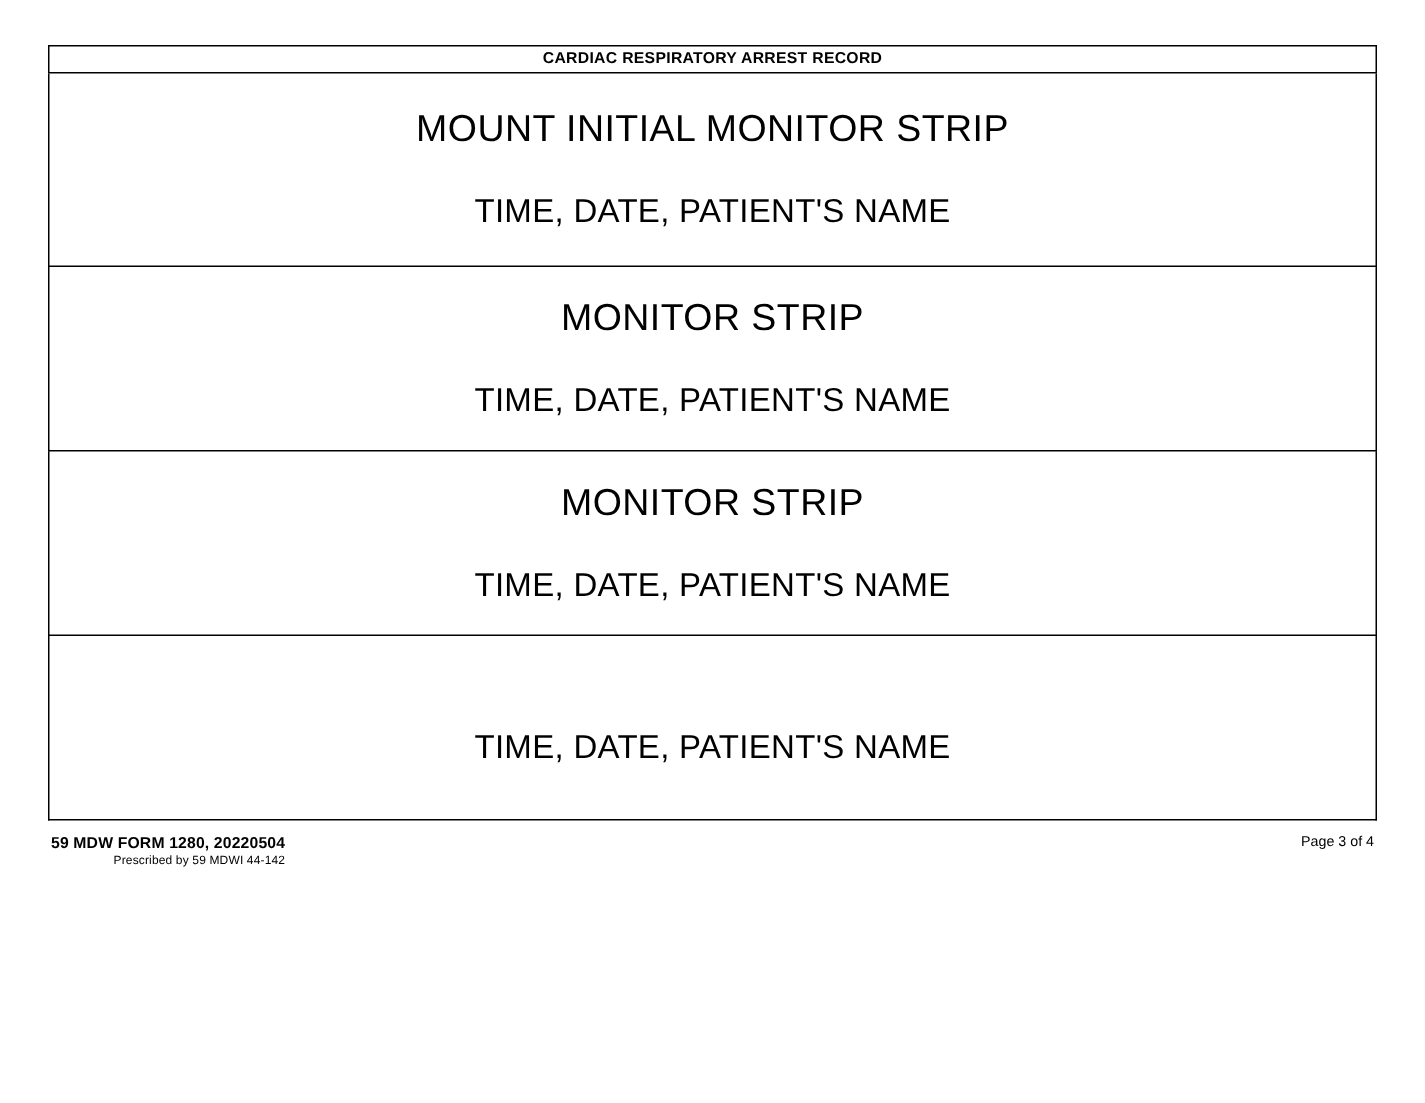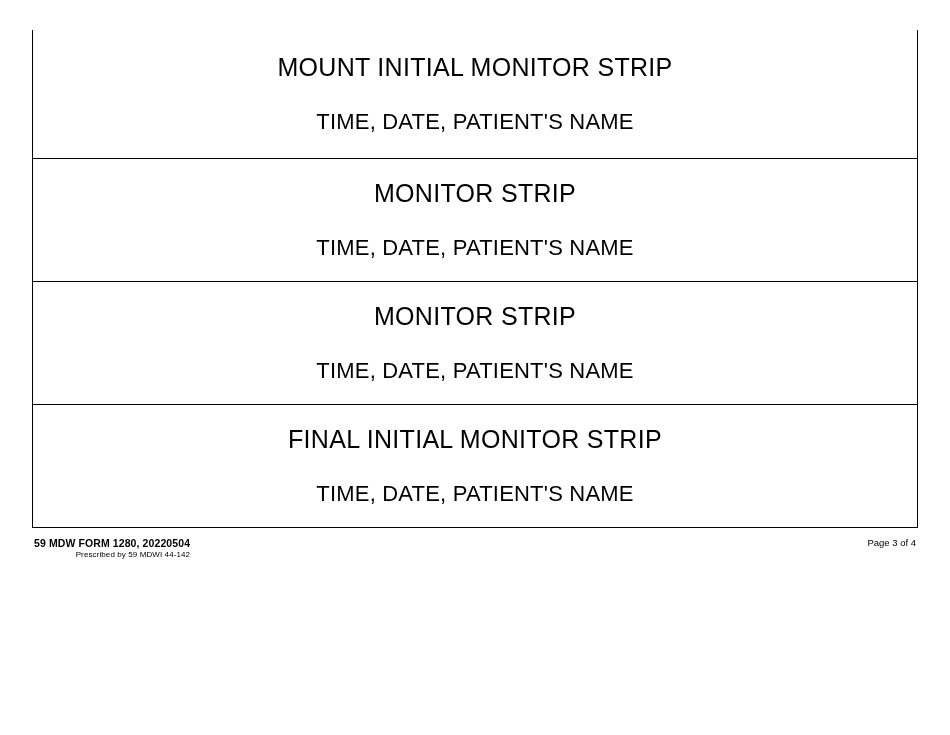--- a/index.html
+++ b/index.html
@@ -116,38 +116,38 @@
     right: 2px;
     top: 0;
     font-size: 9.5px;
   }
 </style>
 </head>
 <body>
 
 <div class="page">
 
+  <div class="form-header">CARDIAC RESPIRATORY ARREST RECORD</div>
 
   <div class="strip-block first">
     <div class="strip-line-1">MOUNT INITIAL MONITOR STRIP</div>
     <div class="strip-line-2">TIME, DATE, PATIENT'S NAME</div>
   </div>
 
   <div class="strip-block mid">
     <div class="strip-line-1">MONITOR STRIP</div>
     <div class="strip-line-2">TIME, DATE, PATIENT'S NAME</div>
   </div>
 
   <div class="strip-block mid">
     <div class="strip-line-1">MONITOR STRIP</div>
     <div class="strip-line-2">TIME, DATE, PATIENT'S NAME</div>
   </div>
 
   <div class="strip-block mid">
-    <div class="strip-line-1">FINAL INITIAL MONITOR STRIP</div>
     <div class="strip-line-2">TIME, DATE, PATIENT'S NAME</div>
   </div>
 
 
   <div class="footer">
     <div class="footer-left">
       <div class="footer-form-id">59 MDW FORM 1280, 20220504</div>
       <div class="footer-prescribed">Prescribed by 59 MDWI 44-142</div>
     </div>
     <div class="footer-center">

